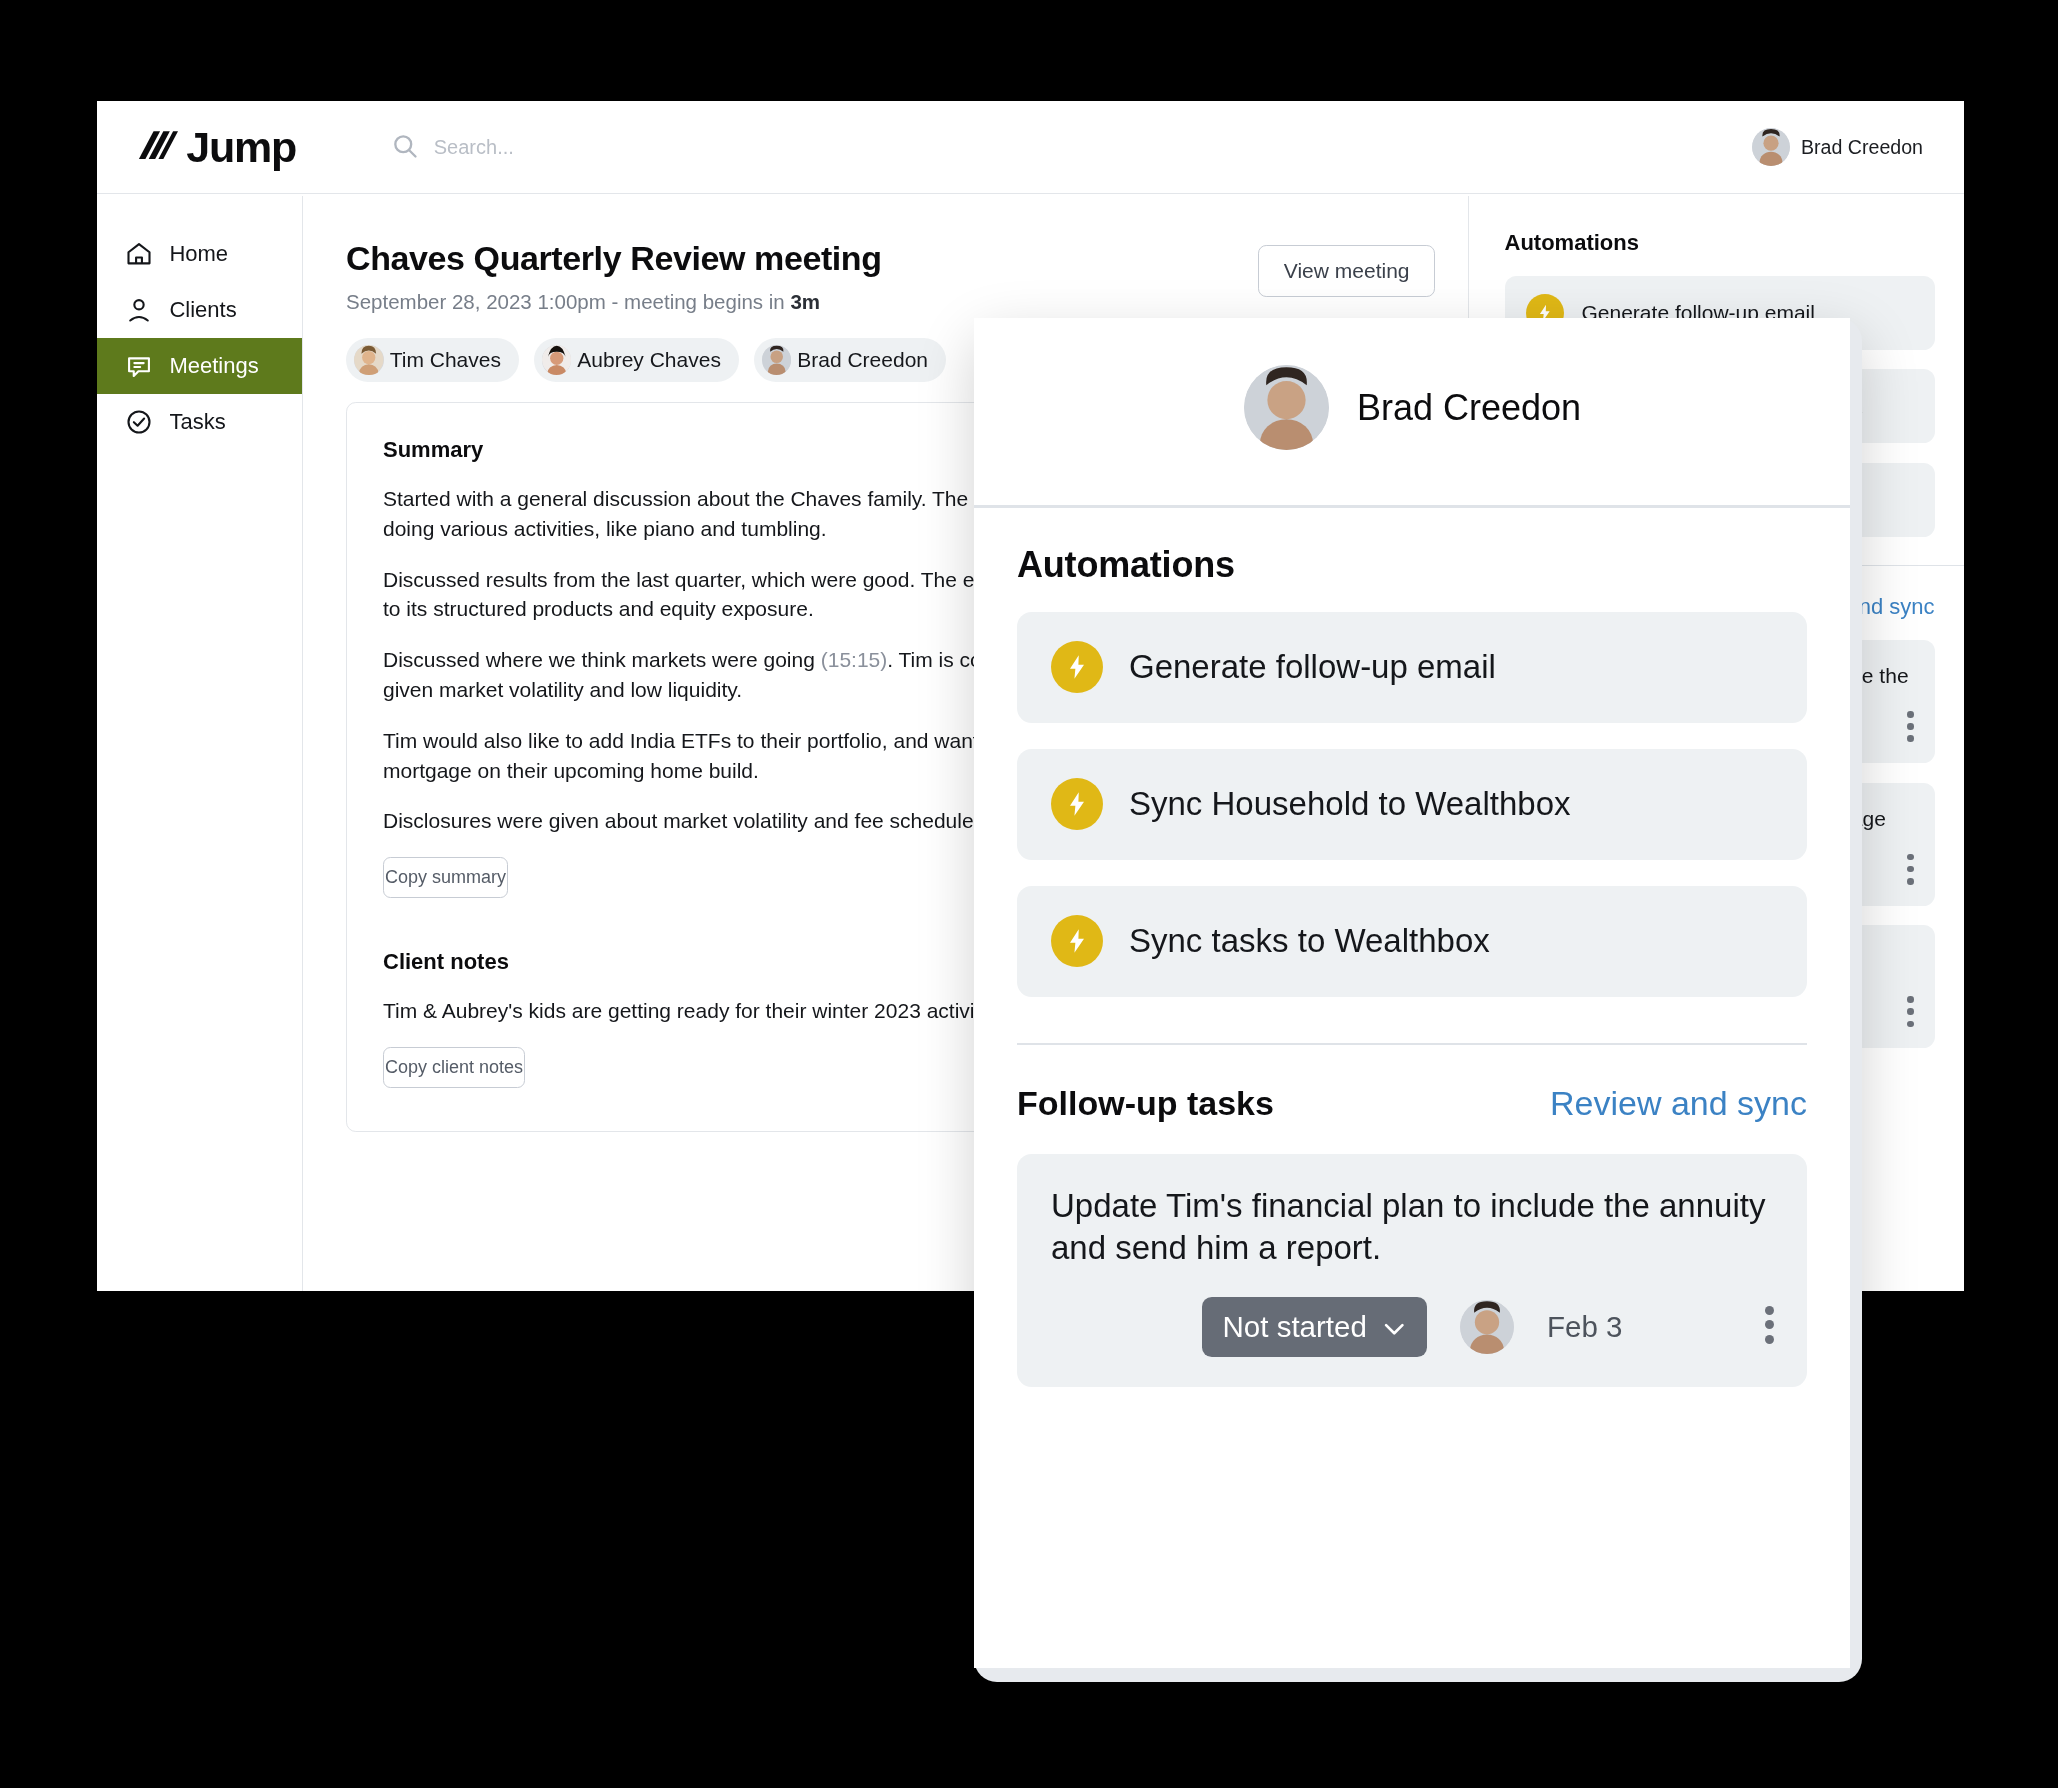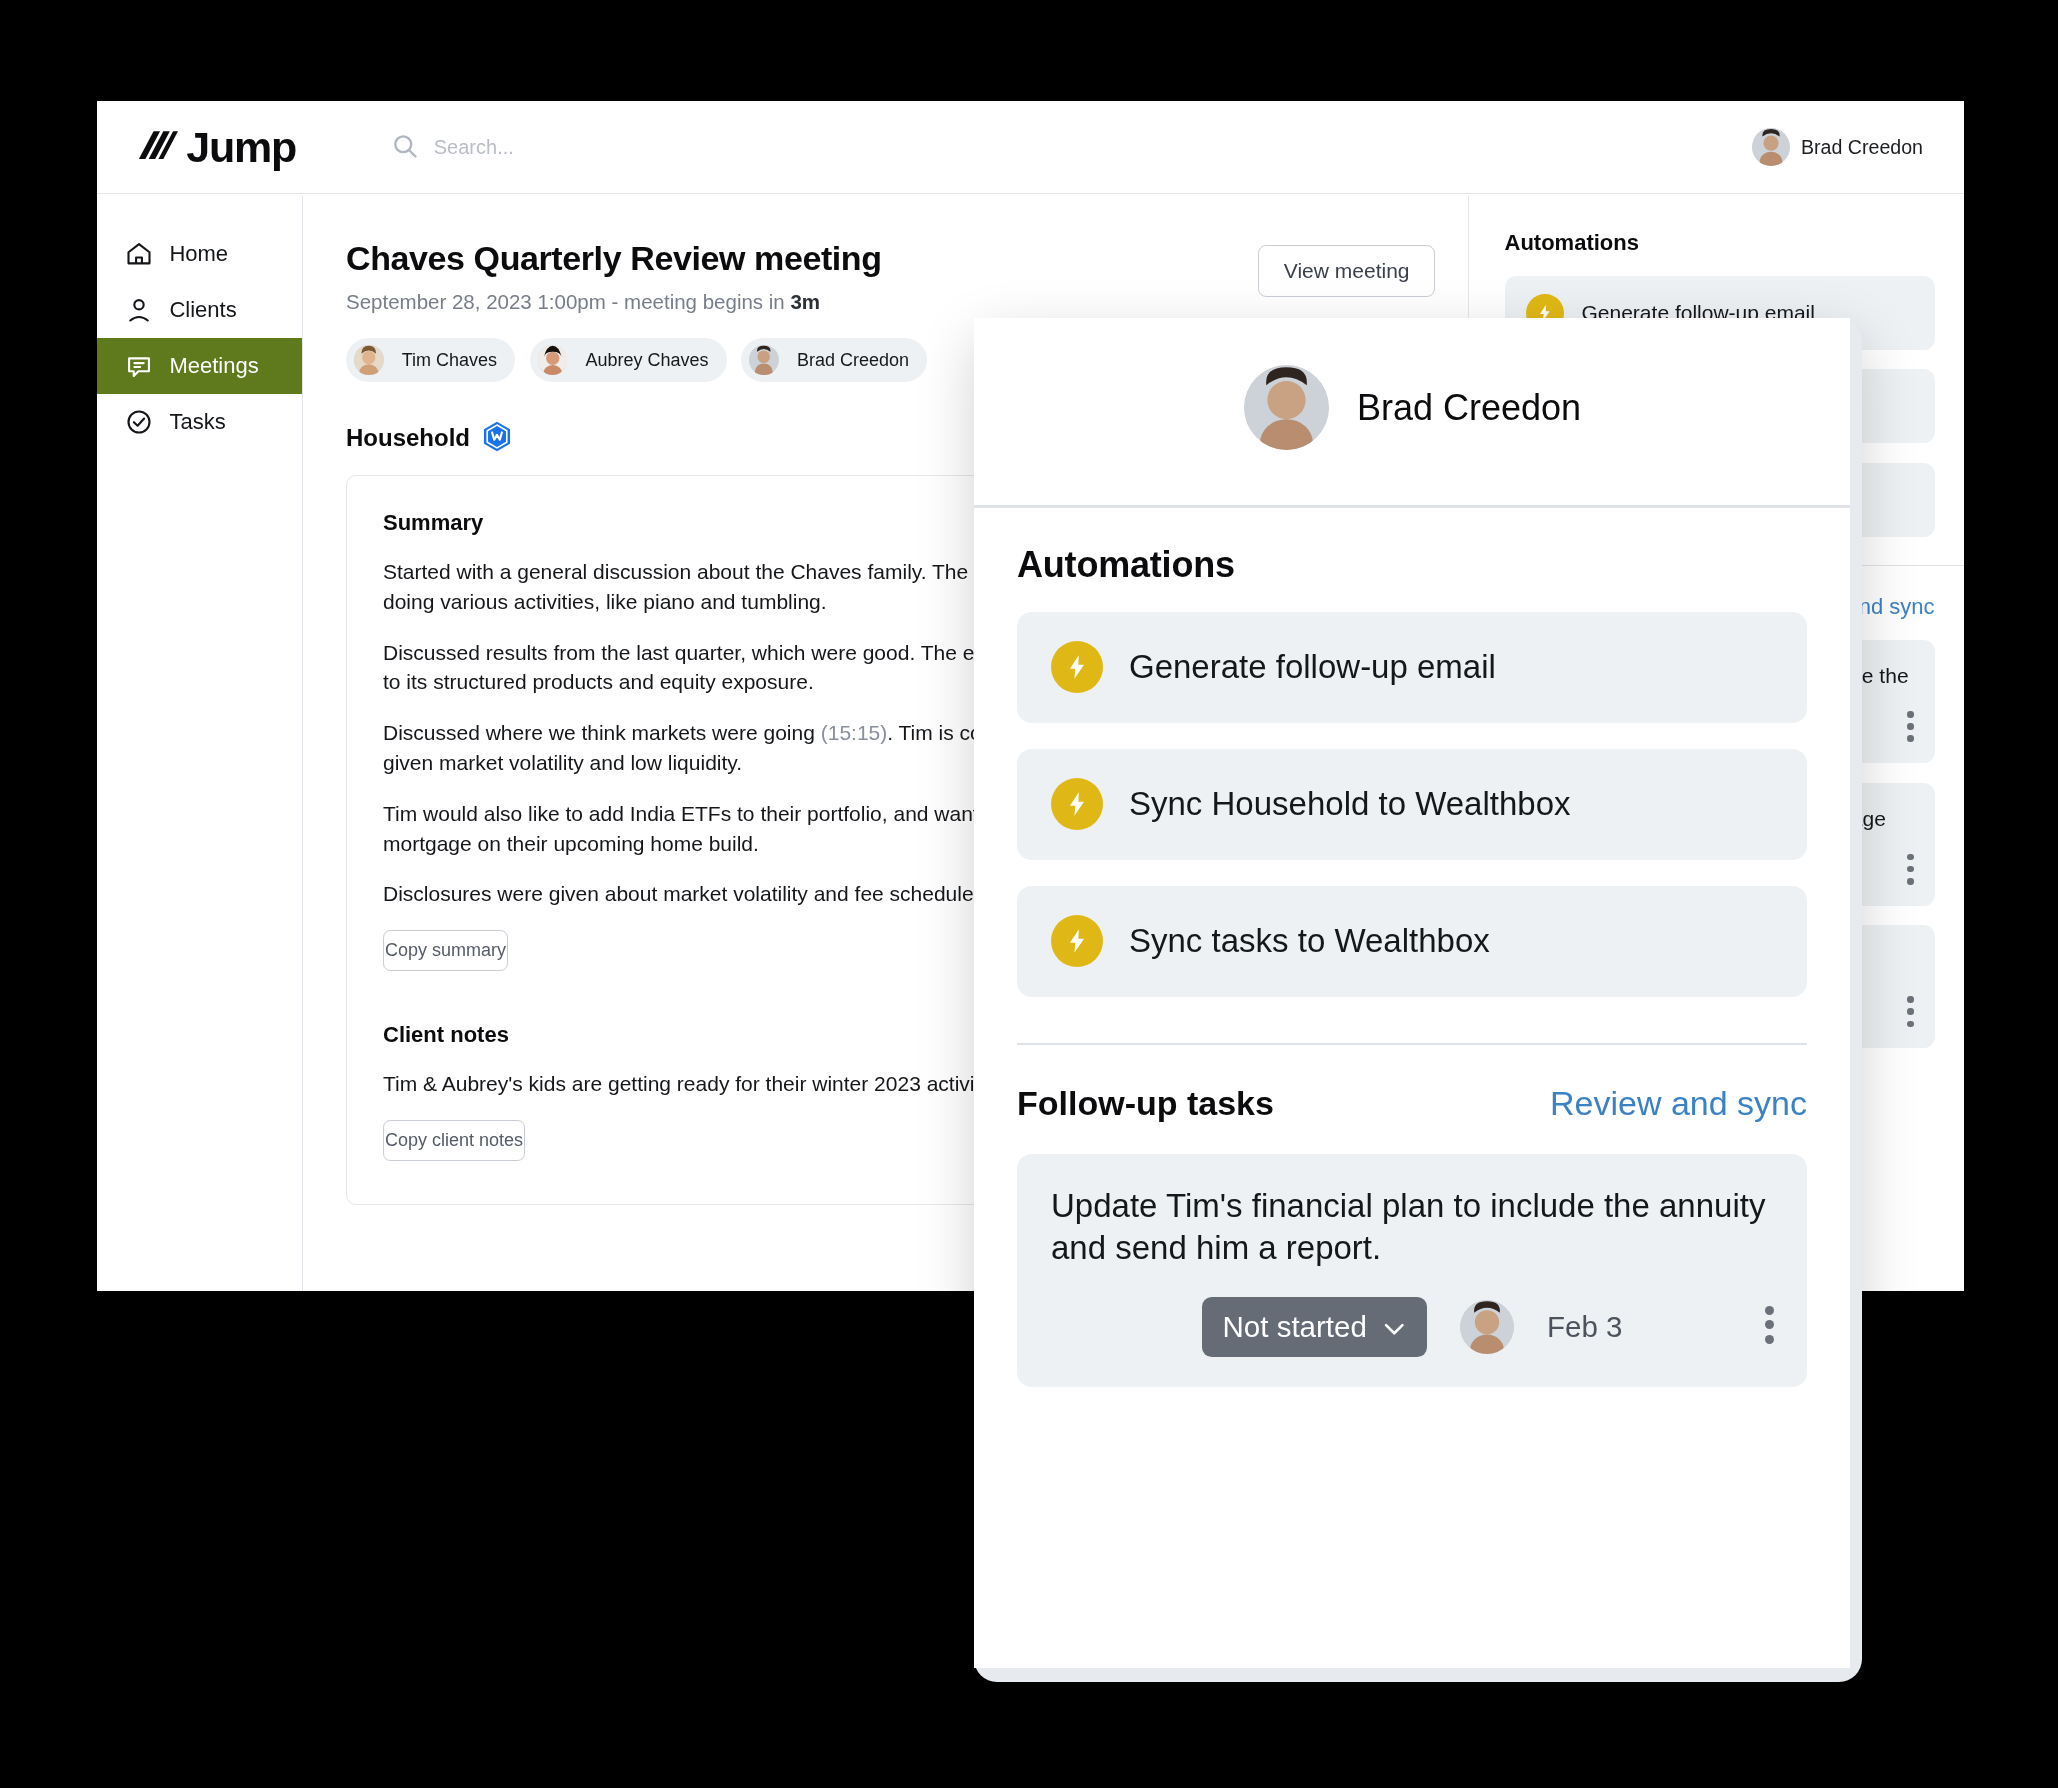--- a/index.html
+++ b/index.html
@@ -75,23 +75,23 @@
   .meeting-sub { font-size: 20.5px; color: #777e89; margin-top: 11.5px; }
   .meeting-sub b { color: #2b2f36; font-weight: 700; }
   .view-btn {
     position: absolute; right: 33px; top: 49px;
     border: 1.6px solid #c7ccd4; border-radius: 8.2px; background: #fff;
     font-family: "Liberation Sans", sans-serif;
     font-size: 21px; color: #3b414b; padding: 13px 24.5px; cursor: pointer;
   }
   .chips { display: flex; gap: 14.7px; margin-top: 24.5px; }
   .chip {
-    display: flex; align-items: center; gap: 18px;
+    display: flex; align-items: center; gap: 6px;
     background: #eef1f3; border-radius: 33px; padding: 7.4px 18px 7.4px 8.2px;
-    font-size: 18px; color: #16181c; white-space: nowrap;
+    font-size: 21px; color: #16181c; white-space: nowrap;
   }
   .household-row { display: flex; align-items: center; gap: 13px; margin-top: 39px; }
   .household-label { font-size: 24px; font-weight: 700; color: #0c0c0e; }
 
   .content-card {
     margin-top: 19.6px; border: 1.6px solid #e3e6ea; border-radius: 9.8px;
     padding: 34px 36px 43px 36px; background: #fff;
     width: 986px;
   }
   .sec-title { font-size: 22px; font-weight: 700; color: #0c0c0e; }
@@ -306,30 +306,20 @@
                 <circle cx="20" cy="20" r="20" fill="#cdd2d8"></circle>
               <circle cx="20" cy="16" r="8.5" fill="#c8a183"></circle>
               <path d="M11 9 q9 -7 18 0 q1 -8 -9 -8 q-10 0 -9 8z" fill="#2f2520"></path>
               <ellipse cx="20" cy="36" rx="12" ry="11" fill="#b98e70"></ellipse>
               </svg>
           </span>
           <span>Brad Creedon</span>
         </div>
       </div>
 
-      <div class="household-row">
-        <span class="household-label">Household</span>
-        <span>
-          <svg width="28" height="31" viewBox="0 0 34 38">
-            <polygon points="17,1 33,10 33,28 17,37 1,28 1,10" fill="#1a73e8"></polygon>
-            <polygon points="17,5 29,12 29,26 17,33 5,26 5,12" fill="#1a73e8" stroke="#fff" stroke-width="2"></polygon>
-            <path d="M11 14 l2.6 9 l3.4 -6 l3.4 6 l2.6 -9" fill="none" stroke="#fff" stroke-width="2.6" stroke-linecap="round" stroke-linejoin="round"></path>
-          </svg>
-        </span>
-      </div>
 
       <div class="content-card">
         <div class="sec-title">Summary</div>
         <div class="para">Started with a general discussion about the Chaves family. The kids are back in school and are doing various activities, like piano and tumbling.</div>
         <div class="para">Discussed results from the last quarter, which were good. The equity portfolio outperformed, due to its structured products and equity exposure.</div>
         <div class="para">Discussed where we think markets were going <span class="ts">(15:15)</span>. Tim is concerned about structured credit given market volatility and low liquidity.</div>
         <div class="para">Tim would also like to add India ETFs to their portfolio, and wants to get pre-approved for a mortgage on their upcoming home build.</div>
         <div class="para">Disclosures were given about market volatility and fee schedules.</div>
         <button class="copy-btn">Copy summary</button>
 

